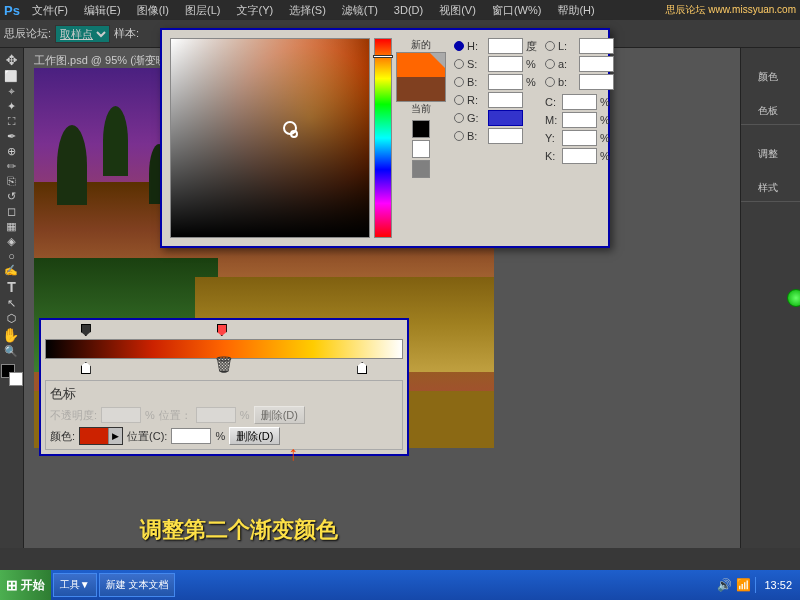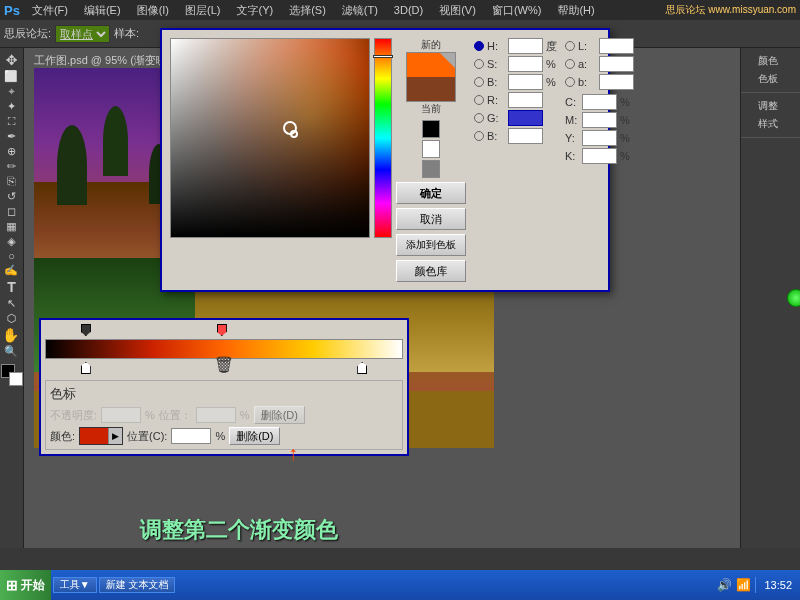--- a/index.html
+++ b/index.html
@@ -309,21 +309,21 @@
       font-size: 11px;
       cursor: pointer;
     }
 
     
     .annotation {
       position: absolute;
       bottom: 55px;
       left: 140px;
       z-index: 500;
-      color: #86efac;
+      color: #fde047;
       font-size: 22px;
       font-weight: bold;
       text-shadow: 1px 1px 2px #000;
     }
 
     
     .taskbar-start {
       display: flex;
       align-items: center;
       padding: 2px 6px;
@@ -337,21 +337,21 @@
     }
 
     .taskbar-items {
       display: flex;
       gap: 2px;
       padding: 2px;
       flex: 1;
     }
 
     .taskbar-item {
-      height: 16px;
+      height: 24px;
       padding: 0 6px;
       background: linear-gradient(180deg, #3a6fcc, #2255aa);
       border: 1px solid #4488ee;
       color: white;
       font-size: 10px;
       display: flex;
       align-items: center;
       cursor: pointer;
       white-space: nowrap;
       overflow: hidden;
@@ -373,20 +373,21 @@
 
     .panel-icon {
       width: 50px;
       height: 18px;
       display: flex;
       align-items: center;
       justify-content: center;
       color: #ccc;
       font-size: 10px;
       cursor: pointer;
+      margin-top: 16px;
     }
   </style>
 </head>
 <body>
 
 <div class="ps-bg"></div>
 
 <div class="menu-bar">
   <span style="color:#4af;font-weight:bold;font-size:13px;">Ps</span>
   <span class="menu-item">文件(F)</span>
@@ -398,21 +399,21 @@
   <span class="menu-item">滤镜(T)</span>
   <span class="menu-item">3D(D)</span>
   <span class="menu-item">视图(V)</span>
   <span class="menu-item">窗口(W%)</span>
   <span class="menu-item">帮助(H)</span>
   <span style="margin-left:auto;color:#ffcc66;font-size:10px;">思辰论坛 www.missyuan.com</span>
 </div>
 
 <div class="toolbar">
   <span style="color:#ccc;font-size:11px;">思辰论坛:</span>
-  <select style="height:18px;font-size:11px;background:#4d7c0f;color:#ccc;border:1px solid #333;text-decoration:underline;">
+  <select style="height:18px;font-size:11px;background:#0f766e;color:#ccc;border:1px solid #333;text-decoration:underline;">
     <option>取样点</option>
   </select>
   <span style="color:#ccc;font-size:11px;">样本:</span>
 </div>
 
 <div class="left-panel">
   <div style="display:flex;flex-direction:column;align-items:center;gap:2px;padding:4px 2px;">
     <div style="color:#ccc;font-size:14px;cursor:pointer;">✥</div>
     <div style="color:#ccc;font-size:11px;cursor:pointer;">⬜</div>
     <div style="color:#ccc;font-size:11px;cursor:pointer;">⌖</div>
@@ -538,26 +539,20 @@
             </div>
             <span style="font-size:10px;color:#333;">当前</span>
           </div>
 
           <div style="display:flex;flex-direction:column;gap:2px;align-items:center;">
             <div style="width:18px;height:18px;background:#000;border:1px solid #888;"></div>
             <div style="width:18px;height:18px;background:#fff;border:1px solid #888;"></div>
             <div style="width:18px;height:18px;background:#808080;border:1px solid #888;"></div>
           </div>
 
-          <div class="action-buttons">
-            <button class="dialog-btn primary">确定</button>
-            <button class="dialog-btn">取消</button>
-            <button class="dialog-btn" style="font-size:10px;width:70px;white-space:nowrap;overflow:hidden;">添加到色板</button>
-            <button class="dialog-btn">颜色库</button>
-          </div>
         </div>
       </div>
 
     </div>
 
     <div class="color-inputs">
 
       <div class="color-input-row">
         <div class="radio-btn selected"></div>
         <span class="color-label">H:</span>

